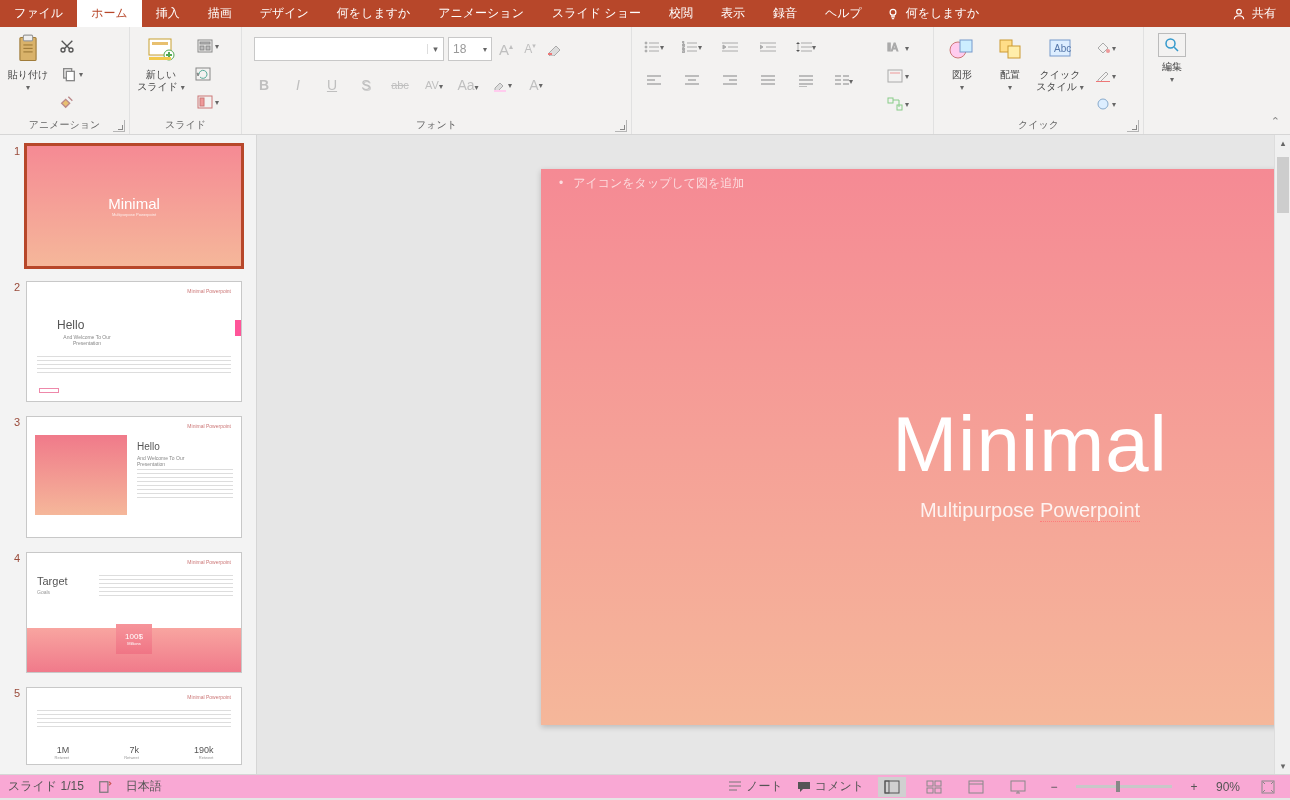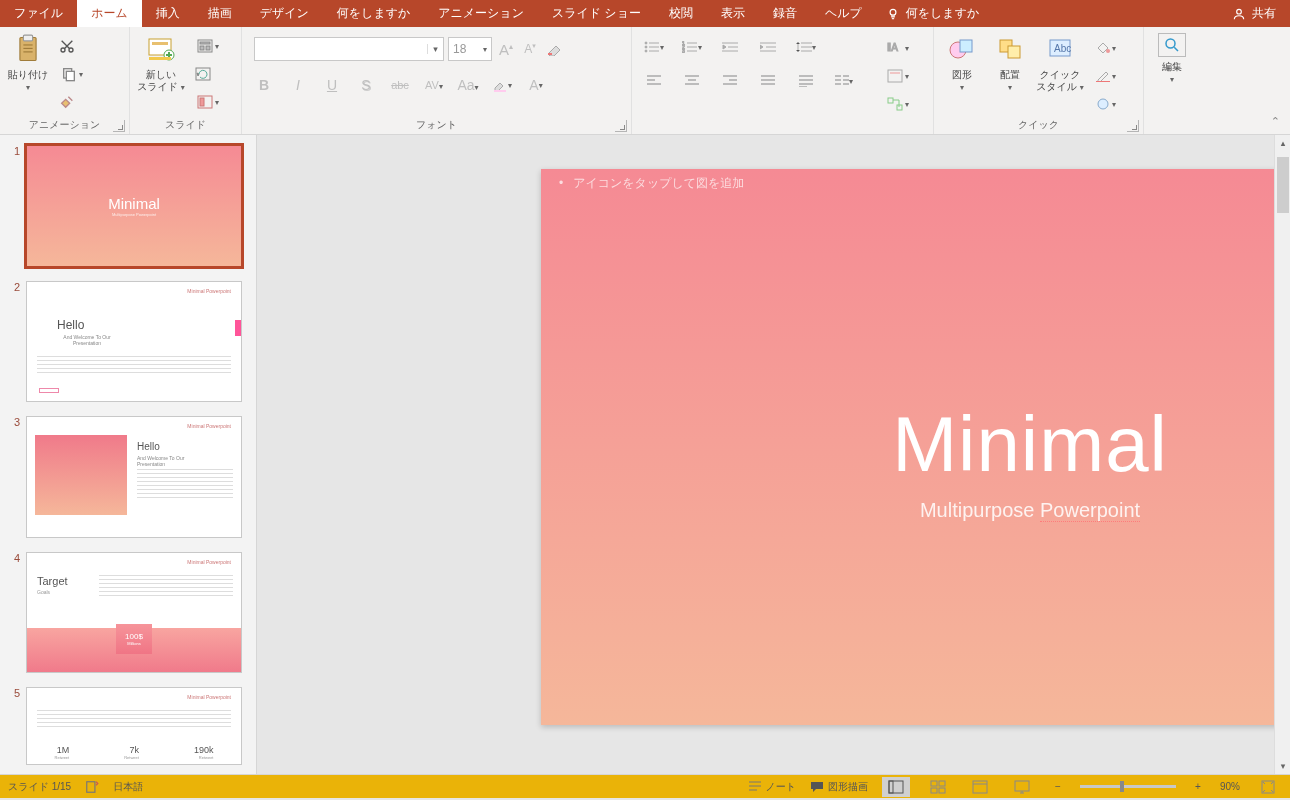--- a/index.html
+++ b/index.html
@@ -79,21 +79,21 @@
 .t4 .band { position: absolute; left: 0; right: 0; bottom: 0; height: 44px; background: linear-gradient(180deg, #f8a5a0 0%, #f07a8a 100%); }
 .t4 .pill { position: absolute; left: 50%; transform: translateX(-50%); bottom: 18px; width: 36px; height: 30px; background: linear-gradient(180deg, #f6949a, #f07585); color: #fff; font-size: 8px; display: flex; flex-direction: column; align-items: center; justify-content: center; }
 .t4 .pill .pm { font-size: 4px; }
 .t5 .body { position: absolute; left: 10px; right: 10px; top: 22px; height: 18px; background: repeating-linear-gradient(180deg, #ddd 0 1px, transparent 1px 4px); }
 .t5 .stats { position: absolute; left: 0; right: 0; bottom: 4px; display: flex; justify-content: space-around; }
 .t5 .stat { text-align: right; }
 .t5 .stat .n { font-size: 9px; color: #555; }
 .t5 .stat .l { font-size: 4px; color: #999; }
 
 
-.status { height: 24px; background: #eab308; border-top: 1px solid #d6d6d6; display: flex; align-items: center; font-size: 10px; color: #555; padding: 0 8px; gap: 14px; }
+.status { height: 24px; background: #f9a8d4; border-top: 1px solid #d6d6d6; display: flex; align-items: center; font-size: 12px; color: #555; padding: 0 8px; gap: 14px; }
 .status .spacer { flex: 1; }
 .status .vbtn { width: 28px; height: 20px; display: flex; align-items: center; justify-content: center; cursor: pointer; color: #666; }
 .status .vbtn.active { background: #d0d0d0; }
 .status .zoom-track { width: 96px; height: 3px; background: #c8c8c8; position: relative; }
 .status .zoom-track .zt { position: absolute; left: 42%; top: -4px; width: 4px; height: 11px; background: #888; }
 .status .zbtn { width: 16px; text-align: center; cursor: pointer; }
 
 svg { display: block; }
 </style>
 </head>
@@ -621,21 +621,21 @@
   <span style="display:flex;align-items:center;gap:4px;">
     <svg width="14" height="12" viewBox="0 0 14 12" fill="none" stroke="#777">
         <path d="M1 1h12M1 5h12M1 9h8"></path>
       </svg>
     <span>ノート</span>
   </span>
   <span style="display:flex;align-items:center;gap:4px;">
     <svg width="14" height="12" viewBox="0 0 14 12" fill="#555">
         <path d="M1 1h12v7H6l-3 3V8H1z"></path>
       </svg>
-    <span>図形描画</span>
+    <span>コメント</span>
   </span>
   <div class="vbtn active">
       <svg width="16" height="14" viewBox="0 0 16 14" fill="none" stroke="#555">
         <rect x="1" y="1" width="14" height="12"></rect>
         <rect x="1" y="1" width="4" height="12"></rect>
       </svg>
     </div>
   <div class="vbtn">
       <svg width="16" height="14" viewBox="0 0 16 14" fill="none" stroke="#888">
         <rect x="1" y="1" width="6" height="5"></rect>

